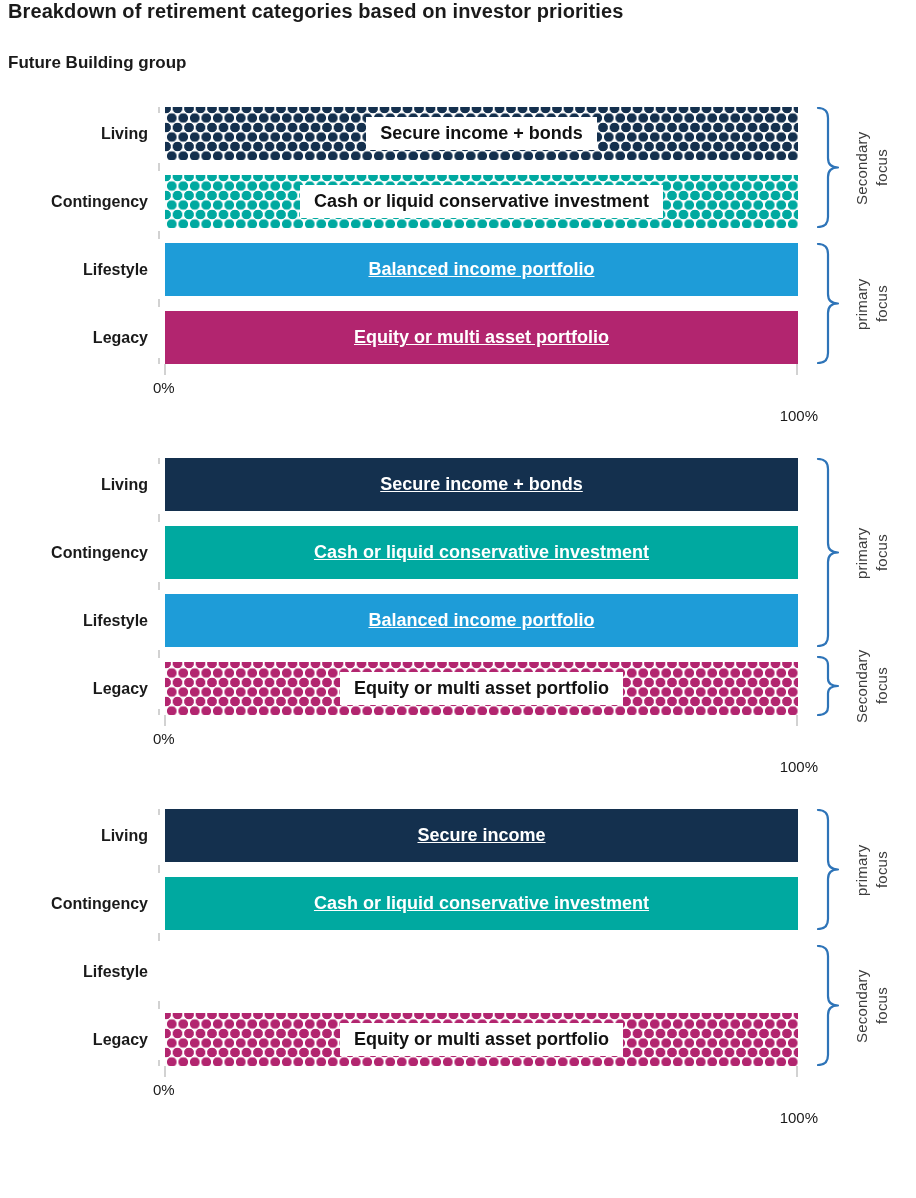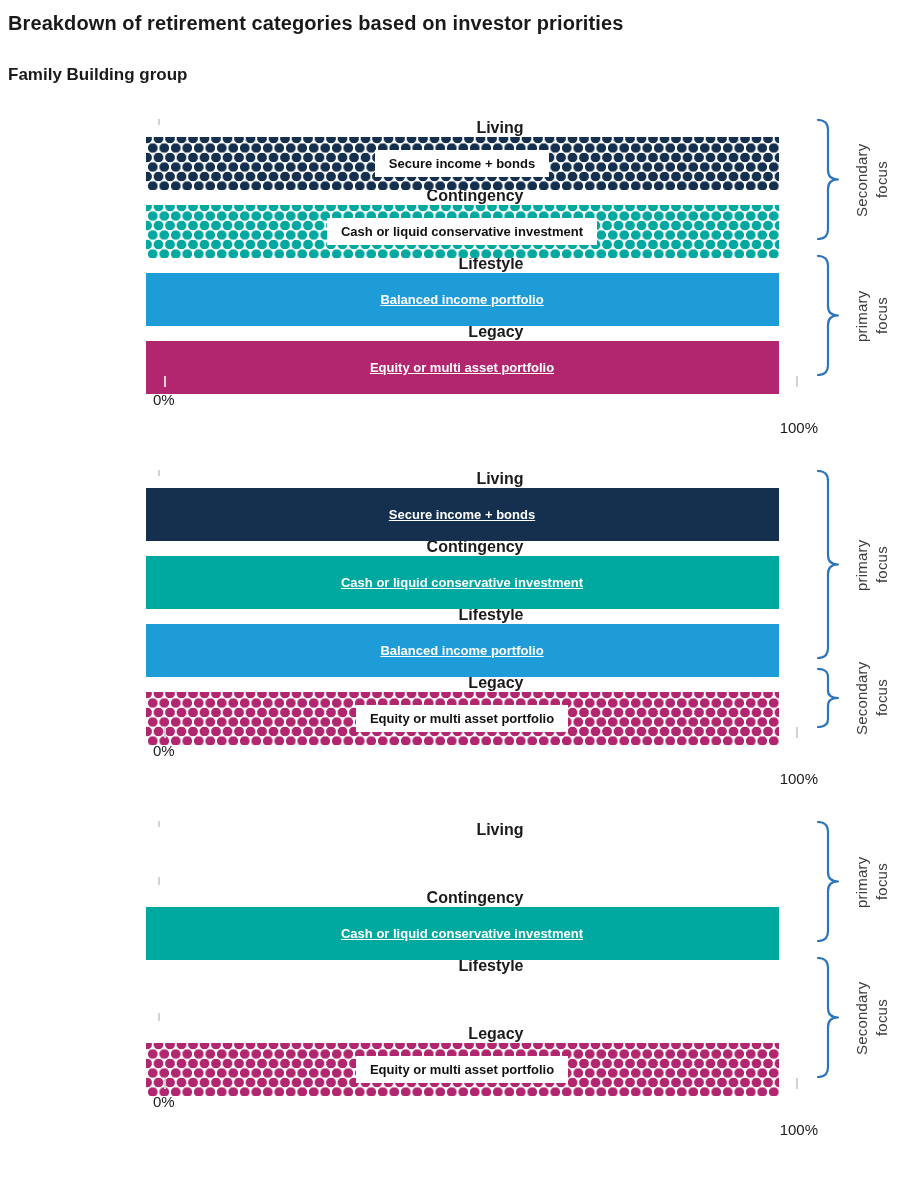--- a/index.html
+++ b/index.html
@@ -5,40 +5,40 @@
   :root{
     --navy:#14304e; --teal:#00a9a0; --blue:#1e9cd8; --magenta:#b2256f;
     --bracket:#2e74b8; --tick:#d2d2d2; --ink:#1a1a1a;
   }
   *{margin:0;padding:0;box-sizing:border-box;}
   html,body{background:#fff;}
   body{
     width:916px;height:1198px;overflow:hidden;
     font-family:"Liberation Sans","DejaVu Sans",sans-serif;color:var(--ink);
   }
-  .page{width:748px;height:1198px;padding:12px 0 0 8px;}
+  .page{width:748px;height:1198px;padding:0 0 0 8px;}
   h1.title{font-size:20px;font-weight:700;letter-spacing:.1px;margin:0 0 30px 0;}
   .chart{margin-bottom:34px;}
   .chart h2{font-size:17px;font-weight:700;margin:0 0 34px 0;}
   .chart-body{position:relative;width:908px;}
-  .row{display:flex;align-items:center;height:53px;margin-bottom:15px;flex-direction:column;}
+  .row{display:flex;align-items:center;height:53px;margin-bottom:15px;}
   .row:last-child{margin-bottom:0;}
   .cat{width:157px;padding-right:17px;text-align:right;font-size:16px;font-weight:700;flex:none;}
   .bar{width:633px;height:53px;flex:none;display:flex;align-items:center;justify-content:center;position:relative;}
   .solid{background:var(--c);}
   .dotted{
     background-color:#fff;
     background-image:
       radial-gradient(circle, var(--c) 4.55px, transparent 5.1px),
       radial-gradient(circle, var(--c) 4.55px, transparent 5.1px);
     background-size:11.5px 19px;
     background-position:1px 1.5px, 6.75px 11px;
   }
   .f-navy{--c:var(--navy);} .f-teal{--c:var(--teal);} .f-blue{--c:var(--blue);} .f-magenta{--c:var(--magenta);}
-  .lbl{font-size:13px;font-weight:700;white-space:nowrap;}
+  .lbl{font-size:18px;font-weight:700;white-space:nowrap;}
   .solid .lbl{color:#fff;text-decoration:underline;}
   .dotted .lbl{background:#fff;color:#111;padding:6px 14px;}
   
   .left-ticks{
     position:absolute;left:150px;top:0;width:2px;height:257px;
     background:linear-gradient(to bottom,
       var(--tick) 0 6px, transparent 6px 56px,
       var(--tick) 56px 64px, transparent 64px 124px,
       var(--tick) 124px 132px, transparent 132px 192px,
       var(--tick) 192px 200px, transparent 200px 251px,
@@ -65,21 +65,21 @@
   .c3 .br-a{top:0;height:121px;} .c3 .br-b{top:136px;height:121px;}
 </style>
 </head>
 <body>
 
 <div class="page">
 
   <h1 class="title">Breakdown of retirement categories based on investor priorities</h1>
 
   <section class="chart c1">
-    <h2>Family Building group</h2>
+    <h2>Future Building group</h2>
     <div class="chart-body">
       <div class="left-ticks"></div>
 
       <div class="row">
         <div class="cat">Living</div>
         <div class="bar dotted f-navy">
           <span class="lbl">Secure income + bonds</span>
         </div>
       </div>
       <div class="row">
@@ -177,20 +177,23 @@
       <span class="amax">100%</span>
     </div>
   </section>
 
   <section class="chart c3">
     <div class="chart-body">
       <div class="left-ticks"></div>
 
       <div class="row">
         <div class="cat">Living</div>
+        <div class="bar solid f-navy">
+          <span class="lbl">Secure income</span>
+        </div>
       </div>
       <div class="row">
         <div class="cat">Contingency</div>
         <div class="bar solid f-teal">
           <span class="lbl">Cash or liquid conservative investment</span>
         </div>
       </div>
       <div class="row">
         <div class="cat">Lifestyle</div>
       </div>

